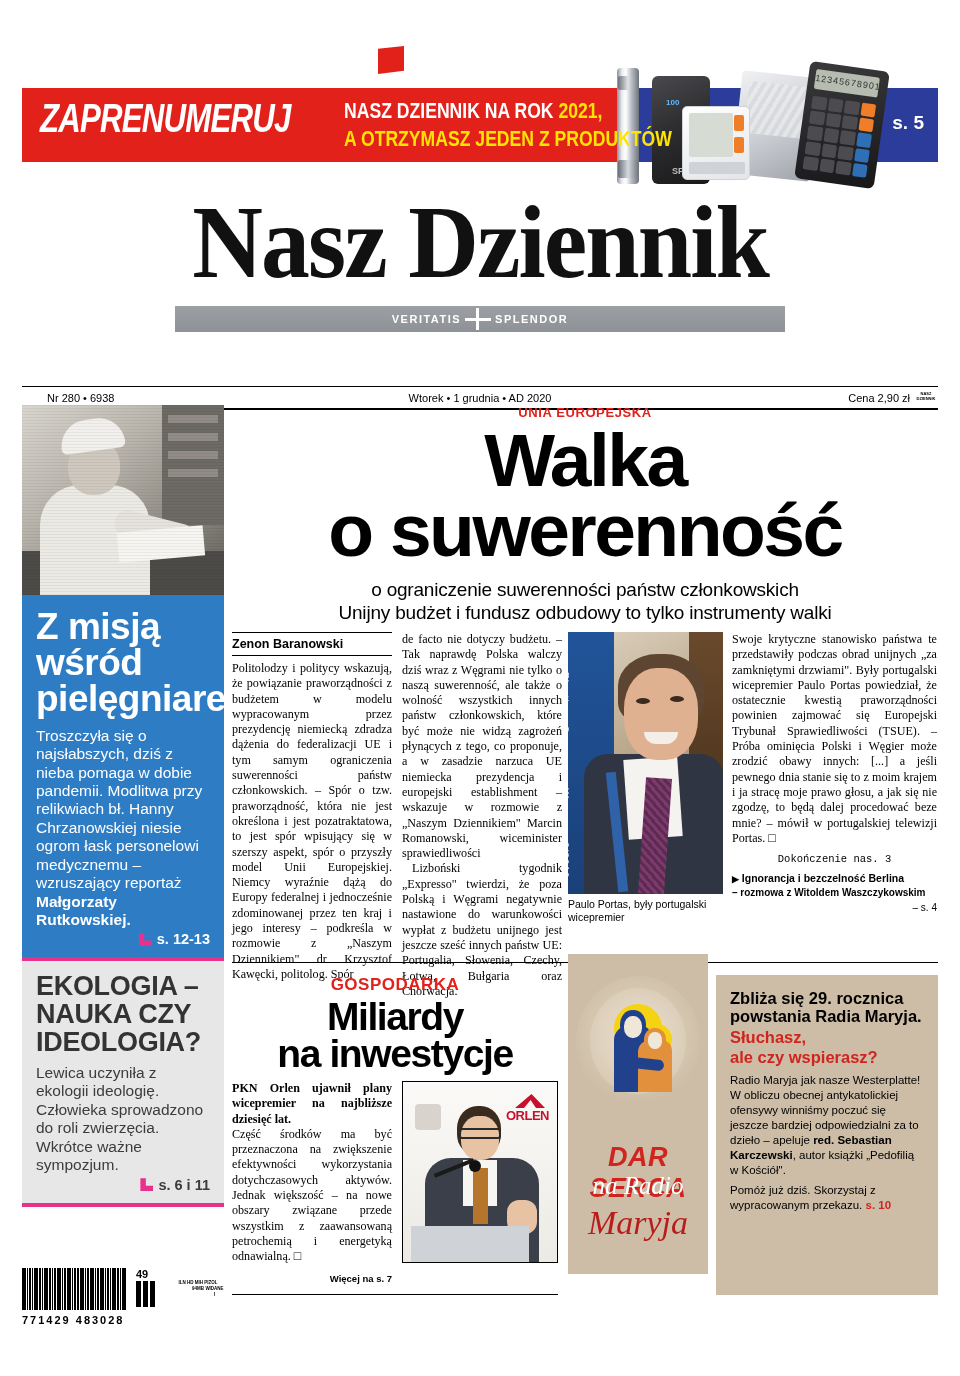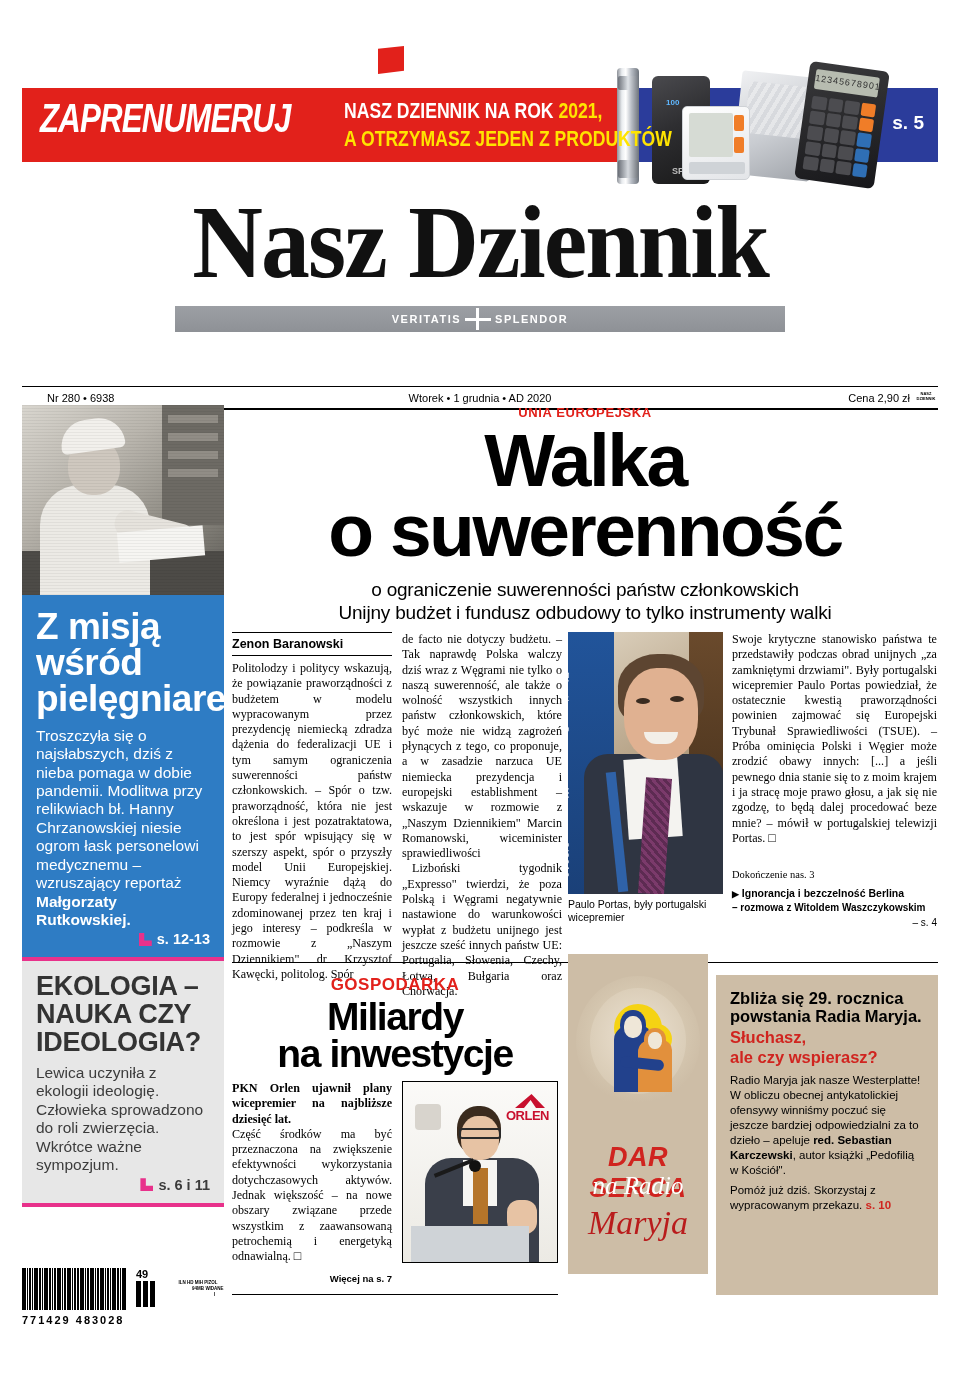--- a/index.html
+++ b/index.html
@@ -245,22 +245,22 @@
   .col2 { left:170px; }
   .col4 { left:500px; width:205px; }
   .byline {
     font-family:"Liberation Sans", sans-serif; font-weight:bold; font-size:12.5px;
     padding:4px 0 4px 0; border-bottom:1.5px solid #000; margin-bottom:5px;
   }
   .col p { font-size:12.1px; line-height:1.265; text-align:justify; }
   .col p.ind { text-indent:10px; }
   .col1 p { margin-top:1px; }
   .cont {
-    font-family:Liberation Serif, serif; font-size:10.5px;
-    text-align:left; margin-top:23px;
+    font-family:Liberation Mono, monospace; font-size:10.5px;
+    text-align:center; margin-top:7px;
   }
   .rel {
     font-family:"Liberation Sans", sans-serif; font-size:10.5px; font-weight:bold;
     margin-top:7px; line-height:1.25;
   }
   .rel .tri { color:#000; font-size:9px; }
   .rel .sub { font-weight:bold; font-size:10px; display:block; margin-top:2px;}
   .rel .pg { display:block; text-align:right; font-weight:normal; font-size:10px; margin-top:2px;}
 
   

